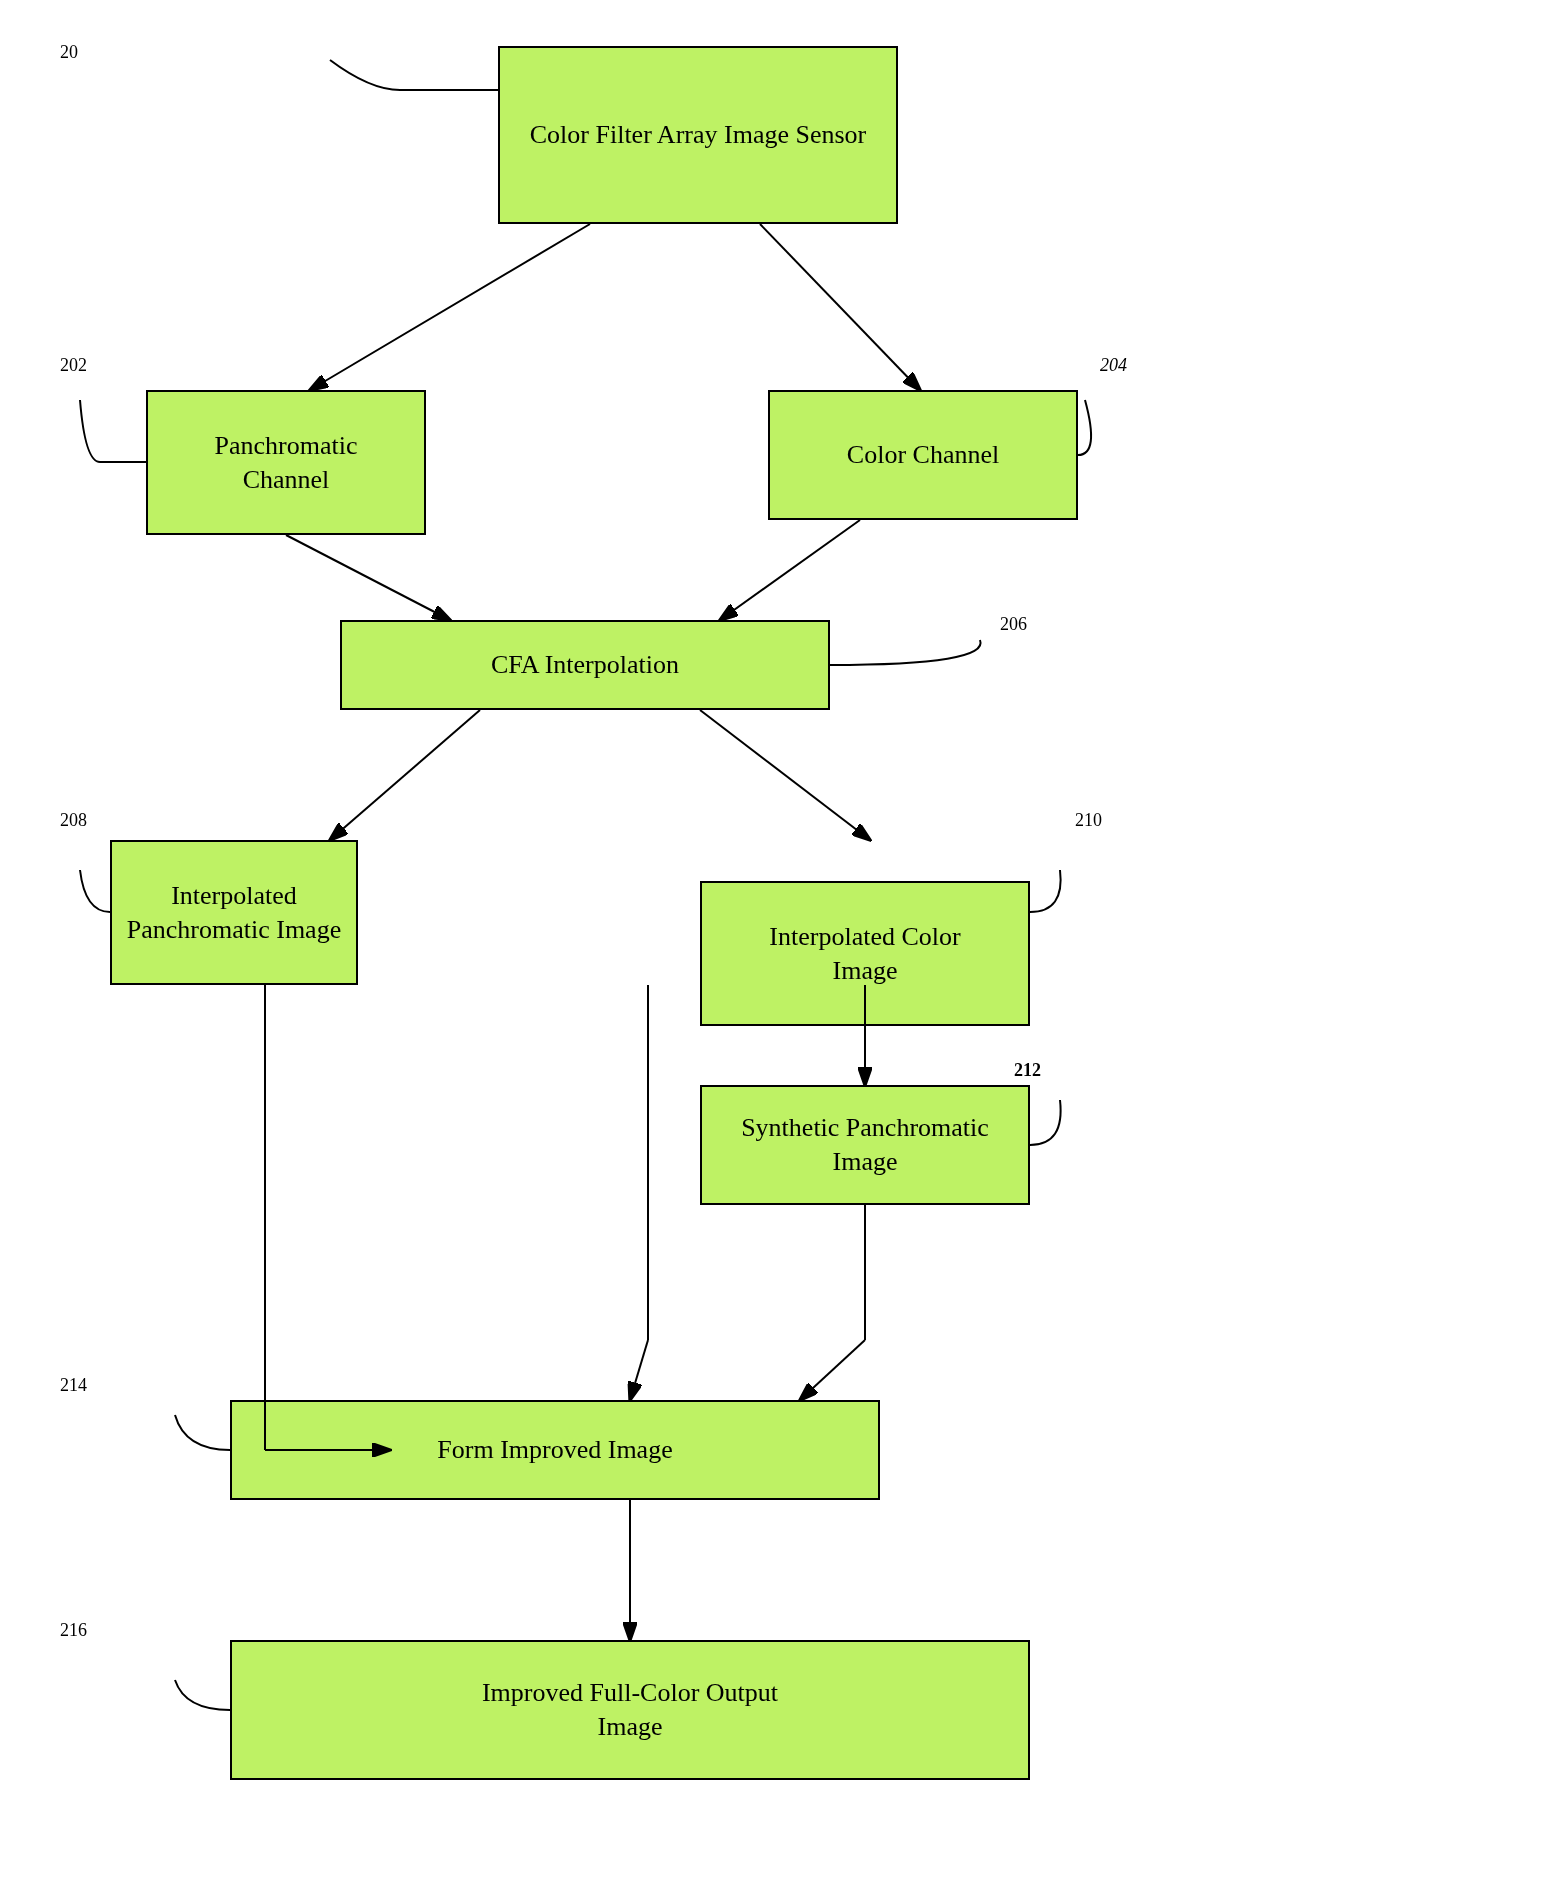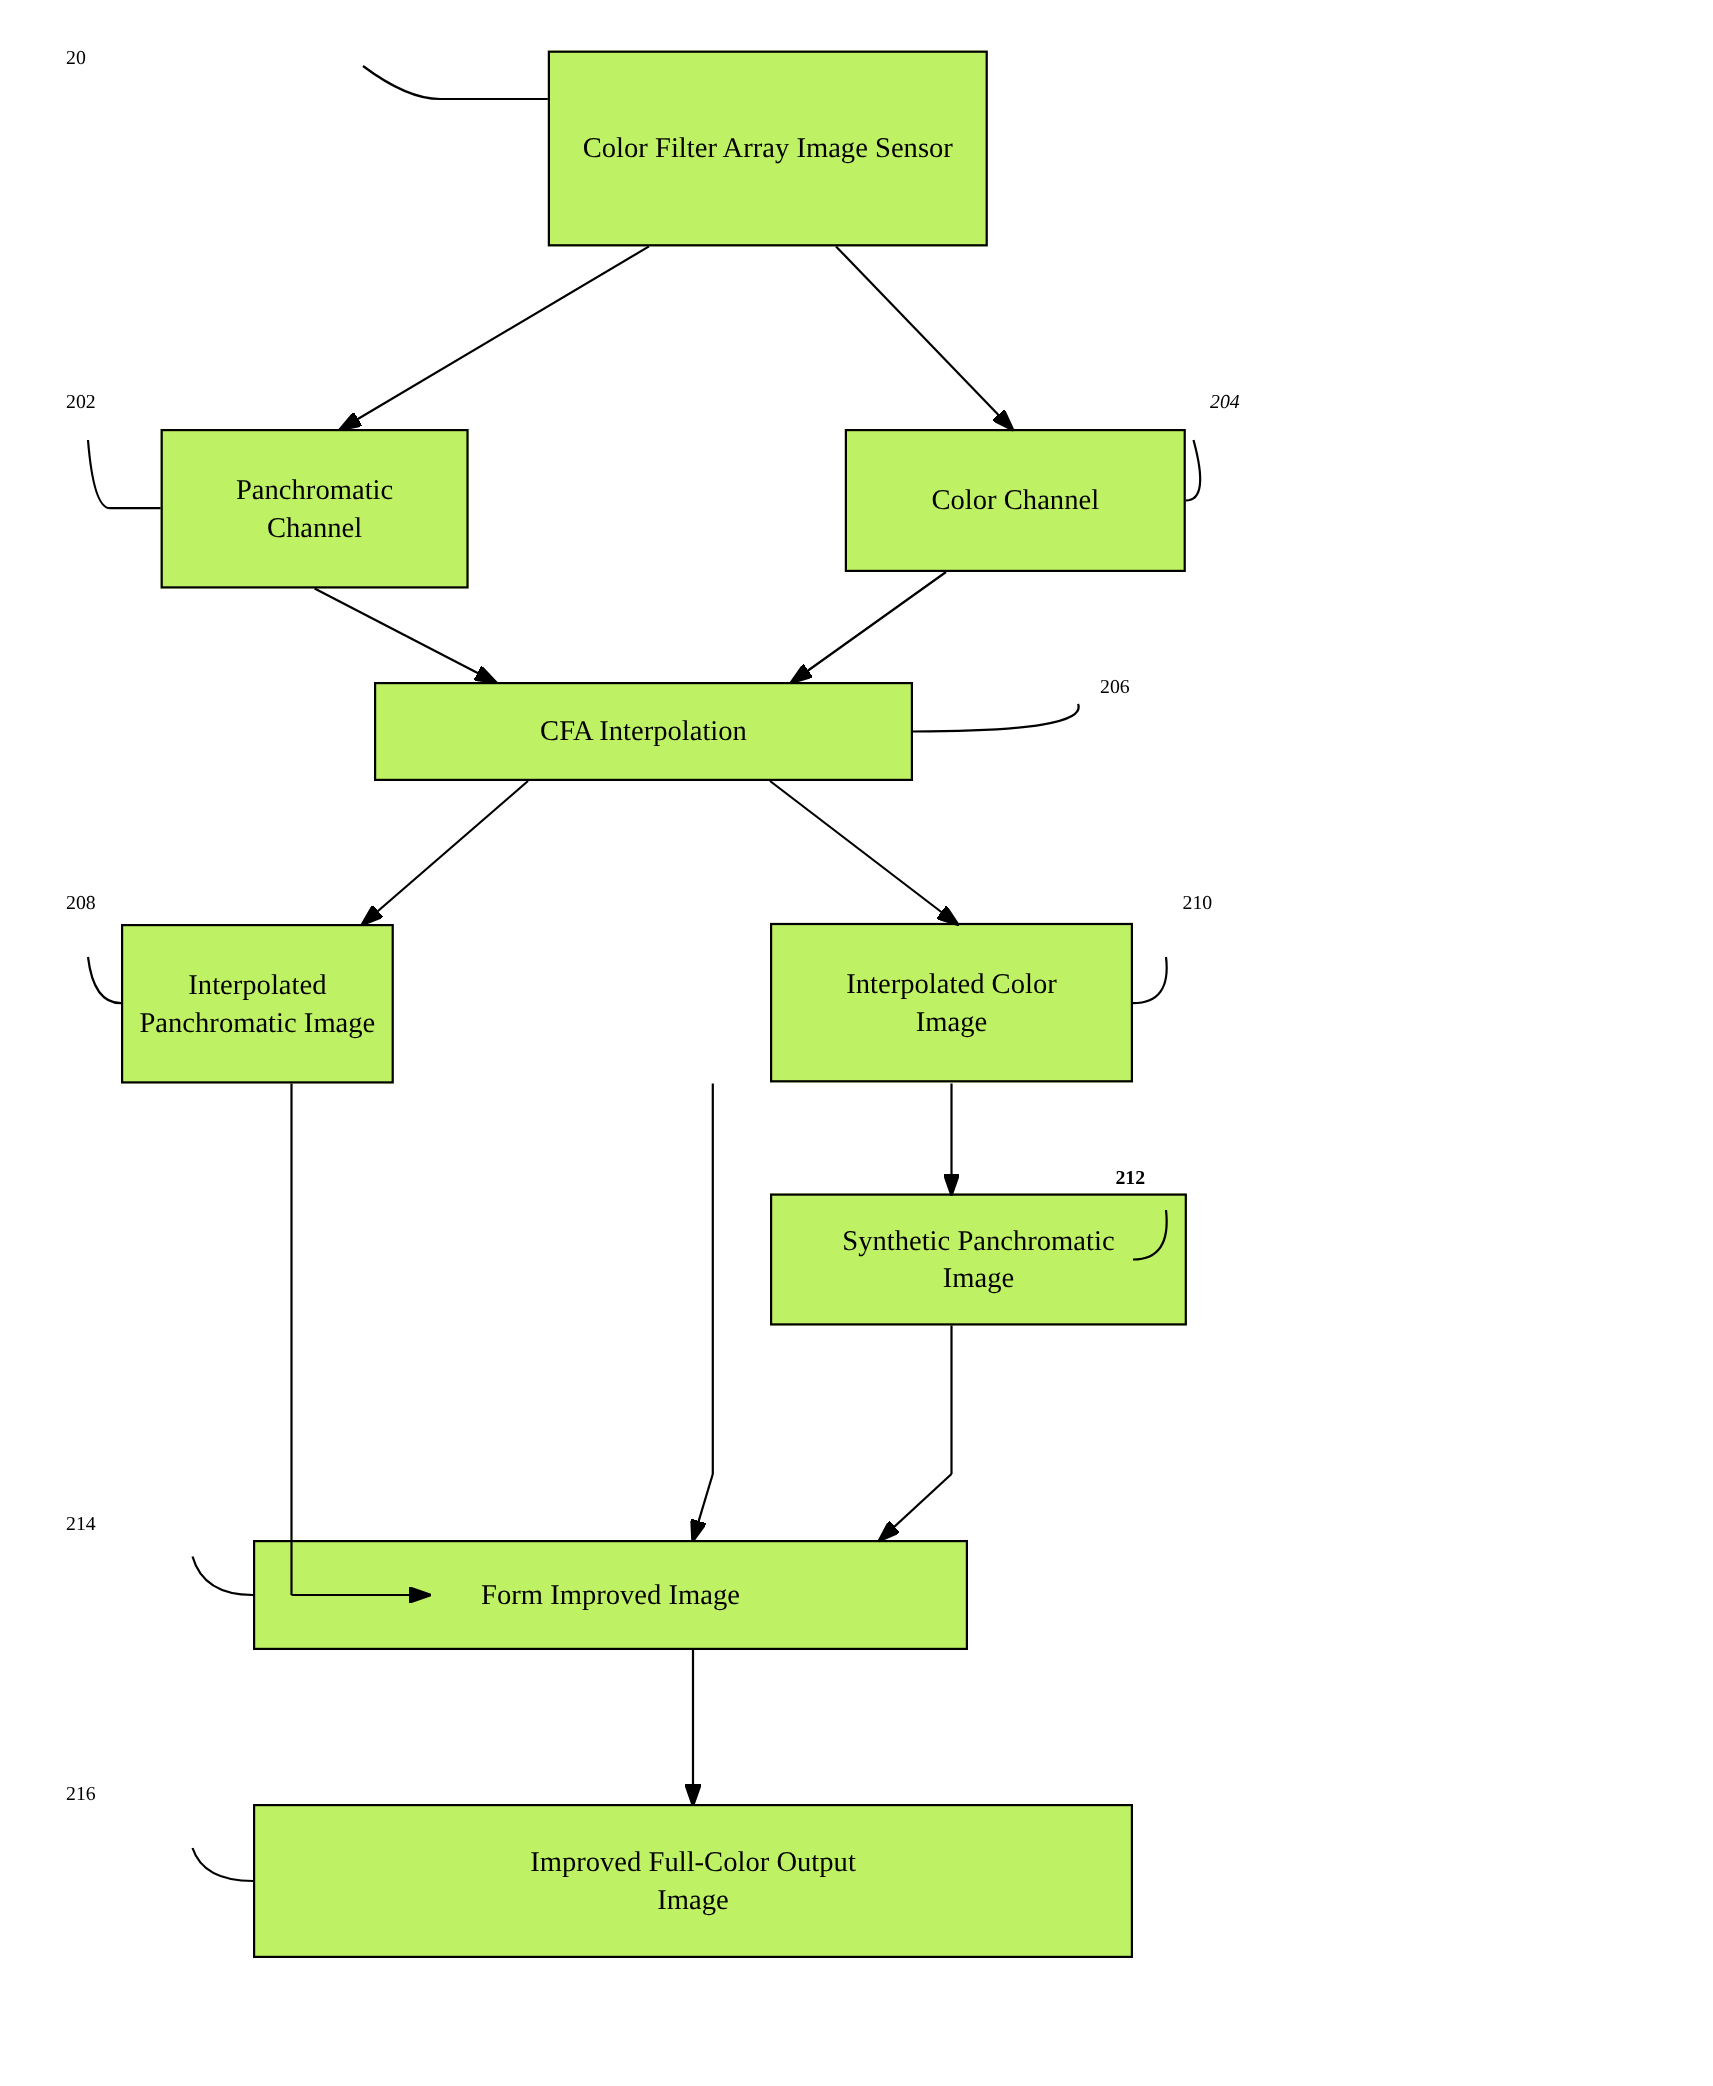--- a/index.html
+++ b/index.html
@@ -89,27 +89,27 @@
   </div>
 
   <div class="label" style="top:810px; left:60px;">208</div>
 
   <div class="box" style="left:110px; top:840px; width:248px; height:145px;">
     <span>Interpolated<br>Panchromatic Image</span>
   </div>
 
   <div class="label" style="top:810px; left:1075px;">210</div>
 
-  <div class="box" style="left:700px; top:839px; width:330px; height:145px;">
+  <div class="box" style="left:700px; top:881px; width:330px; height:145px;">
     <span>Interpolated Color<br>Image</span>
   </div>
 
   <div class="label" style="top:1060px; left:1014px;font-weight:bold;">212</div>
 
-  <div class="box" style="left:700px; top:1085px; width:379px; height:120px;">
+  <div class="box" style="left:700px; top:1085px; width:330px; height:120px;">
     <span>Synthetic Panchromatic<br>Image</span>
   </div>
 
   <div class="label" style="top:1375px; left:60px;">214</div>
 
   <div class="box" style="left:230px; top:1400px; width:650px; height:100px;">
     <span>Form Improved Image</span>
   </div>
 
   <div class="label" style="top:1620px; left:60px;">216</div>

